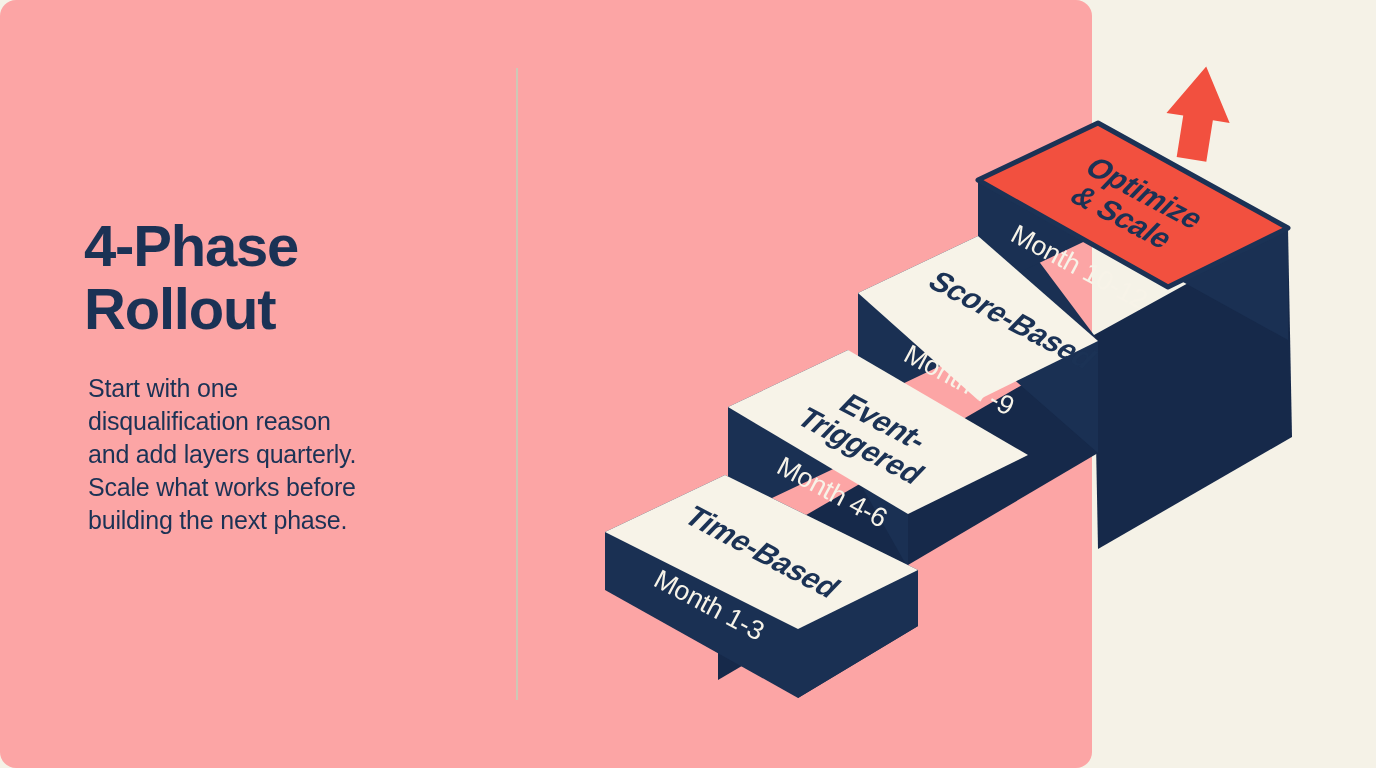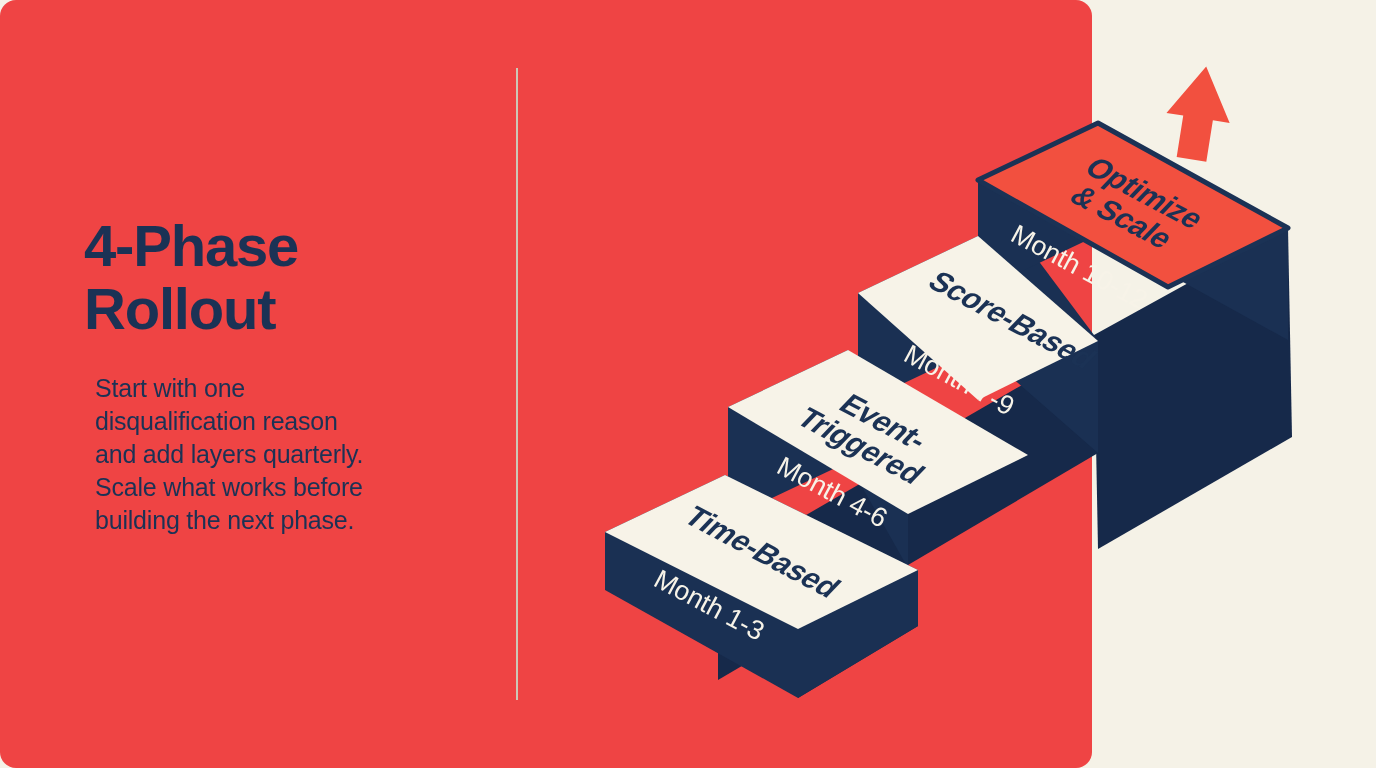--- a/index.html
+++ b/index.html
@@ -10,21 +10,21 @@
     width: 1376px;
     height: 768px;
     overflow: hidden;
     background: #f5f2e7;
     font-family: "Liberation Sans", sans-serif;
   }
   #slide {
     position: relative;
     width: 1092px;
     height: 768px;
-    background: #ef4444;
+    background: #fca5a5;
     border-radius: 16px;
   }
   
   .left-col {
     position: absolute;
     left: 84px;
     top: 215px;
     width: 360px;
   }
   .headline {
@@ -37,21 +37,21 @@
     margin: 0 0 32px 0;
     white-space: pre-line;
   }
   .subcopy {
     font-family: "Liberation Sans", sans-serif;
     font-weight: normal;
     font-size: 25px;
     line-height: 1.32;
     letter-spacing: -0.2px;
     color: #1b3255;
-    margin: 11px;
+    margin: 4px;
     white-space: pre-line;
   }
   
   .divider {
     position: absolute;
     left: 516px;
     top: 68px;
     width: 2px;
     height: 632px;
     background: #cdc8b6;

